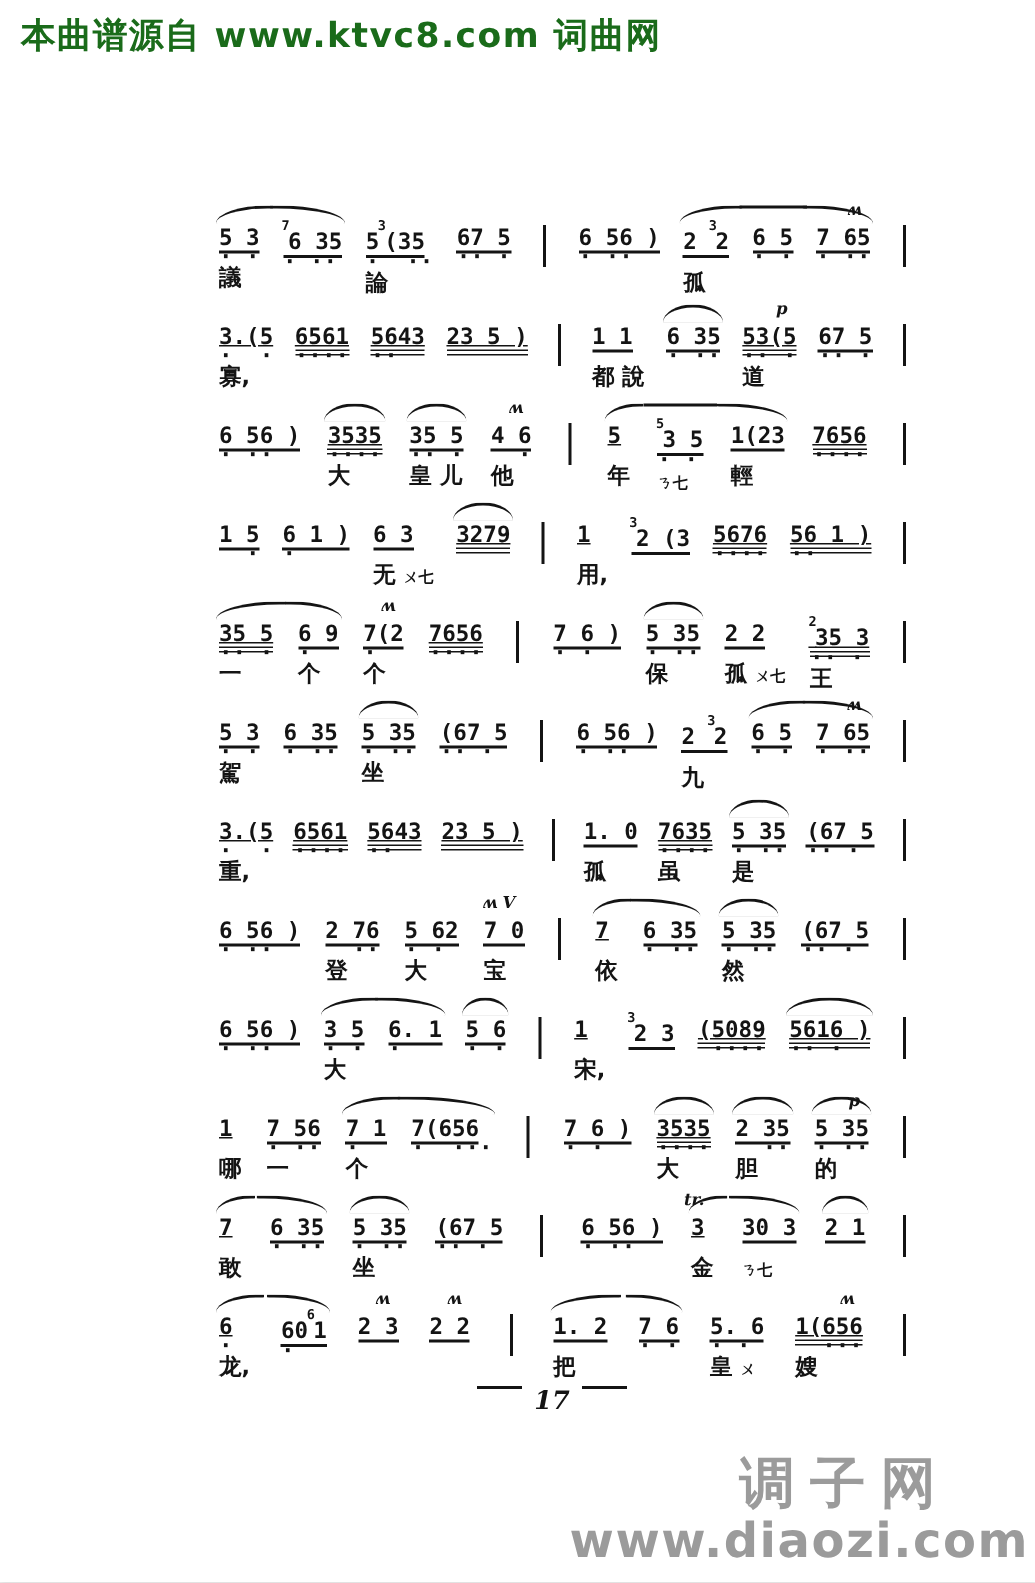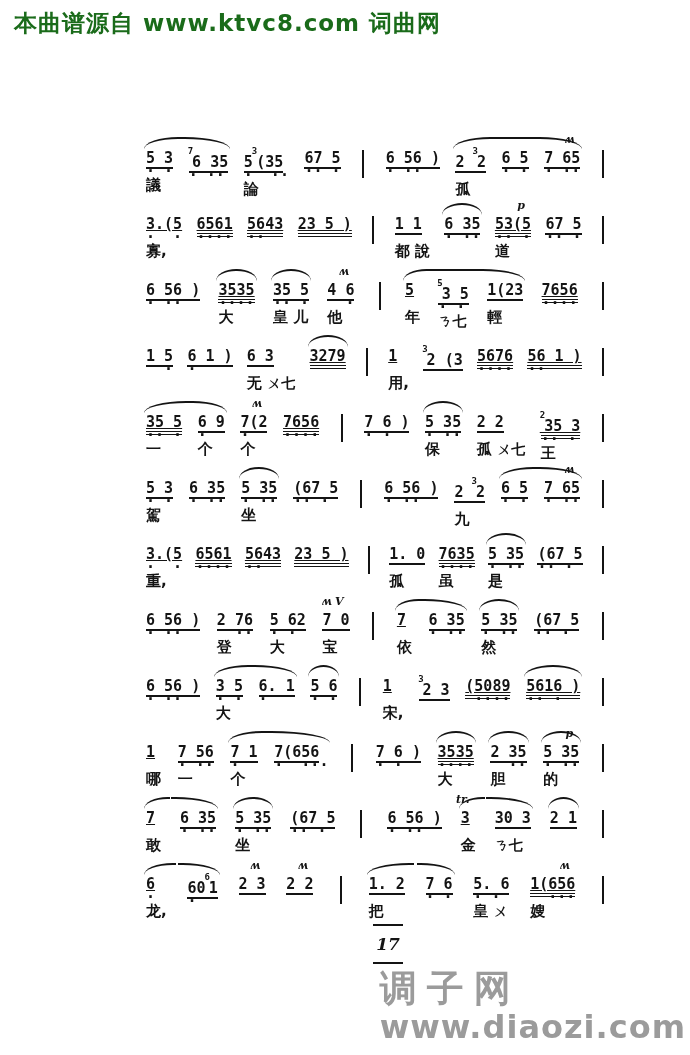--- a/index.html
+++ b/index.html
@@ -28,47 +28,47 @@
   .u2 .nt{border-bottom:4px double var(--ink,#141414);padding-bottom:0px;text-decoration:underline;}
   .g{font-size:9px;position:relative;top:-7px;margin:0 -1px;font-weight:bold;}
   .dots{
     font-family:"DejaVu Sans Mono",monospace;font-weight:bold;font-size:15px;
     height:8px;line-height:8px;white-space:pre;overflow:hidden;color:var(--ink,#141414);
   }
   .lyr{
     font-size:15px;font-weight:bold;white-space:nowrap;height:18px;line-height:18px;
     margin-top:1px;color:var(--ink,#141414);
   }
-  .lyr .small{font-size:14px;font-weight:bold;}
+  .lyr .small{font-size:10px;font-weight:bold;}
   .bar{
     width:2px;height:28px;background:var(--ink,#141414);
     margin:16px 6px 0 6px;flex:0 0 auto;
   }
   .arc{
     position:absolute;top:3px;left:-2px;right:-2px;height:10px;
     border-top:2px solid var(--ink,#141414);
   }
   .arc.solo{border-radius:50% 50% 0 0 / 100% 100% 0 0;}
   .arc.start{border-radius:90% 0 0 0 / 100% 0 0 0;right:-9px;}
   .arc.mid{border-radius:0;left:-9px;right:-9px;}
   .arc.end{border-radius:0 90% 0 0 / 0 100% 0 0;left:-9px;}
   .orn{
     position:absolute;top:0px;right:6px;height:14px;line-height:12px;
     font-family:"DejaVu Serif",serif;font-style:italic;font-weight:bold;font-size:11px;
     white-space:nowrap;color:var(--ink,#141414);
   }
   .pagenum{
-    position:absolute;left:156px;top:924px;width:464px;
-    display:flex;align-items:center;justify-content:center;gap:8px;flex-direction:column;
+    position:absolute;left:136px;top:924px;width:464px;
+    display:flex;justify-content:center;gap:8px;
   }
   .pagenum .dash{width:30px;height:2px;background:var(--ink,#141414);}
   .pagenum .num{
     font-family:"DejaVu Serif",serif;font-style:italic;font-weight:bold;font-size:17px;
   }
-  .wm-bottom{position:absolute;right:4px;bottom:12px;text-align:left;line-height:1;}
+  .wm-bottom{position:absolute;right:4px;bottom:12px;text-align:right;line-height:1;}
   .wm-bottom .site{
     font-size:37px;font-weight:bold;color:var(--wm-gray,#9a9a9a);
     letter-spacing:10px;padding-right:52px;display:block;
   }
   .wm-bottom .url{
     font-size:32px;font-weight:bold;color:var(--wm-gray,#9a9a9a);
     letter-spacing:1px;display:block;margin-top:4px;
   }
 </style>
 </head>

